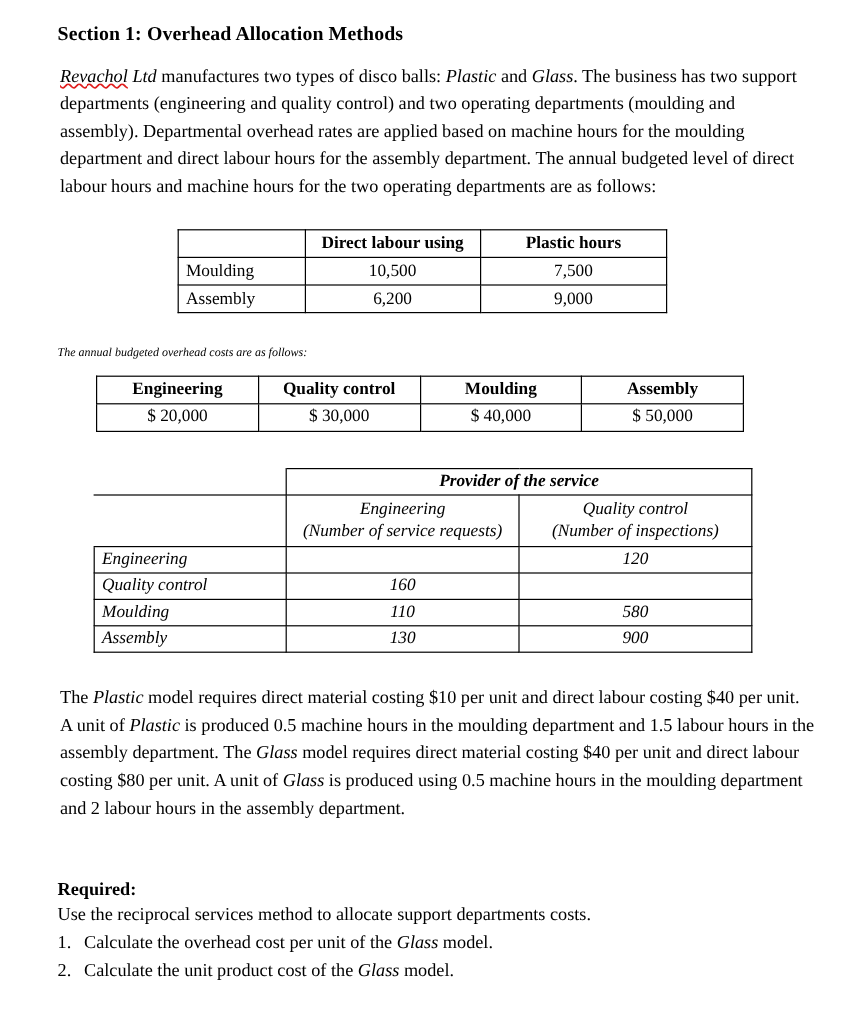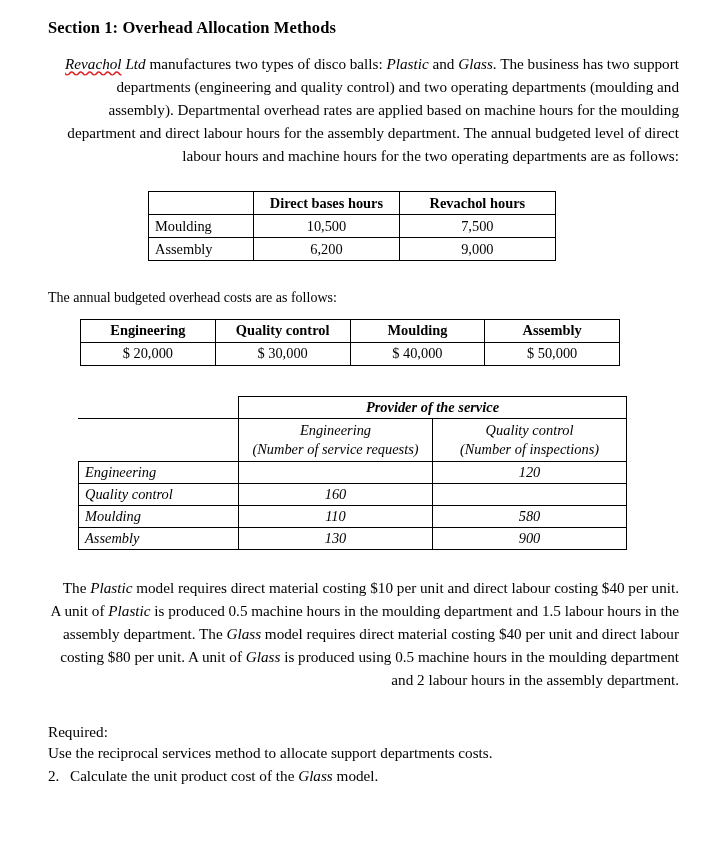--- a/index.html
+++ b/index.html
@@ -25,26 +25,27 @@
   h1.section-title {
     font-size: 16.5px;
     font-weight: bold;
     margin: 8px 0 14px 0;
     letter-spacing: 0.1px;
   }
   p.body-para {
     margin: 0 0 12px 2px;
     font-size: 15.2px;
     line-height: 1.52;
-    text-align: right;
+    text-align: left;
   }
   .lead-in {
     margin: 0 0 10px 0;
-    font-size: 14px;
+    font-size: 10px;
     line-height: 1.52;
+    font-style: italic;
   }
   i, .ital { font-style: italic; }
   .misspelled {
     font-style: italic;
     text-decoration: underline wavy #e02020;
     text-decoration-skip-ink: none;
     -webkit-text-decoration: underline wavy #e02020;
   }
   table {
     border-collapse: collapse;
@@ -84,23 +85,23 @@
   .tbl-alloc .c-eng   { width: 199px; }
   .tbl-alloc .c-qc    { width: 199px; }
   .tbl-alloc .subhead { height: 40px; line-height: 1.28; }
   .tbl-alloc .empty-corner { border-top-color: #ffffff; border-left-color: #ffffff; }
   .spacer-12 { height: 12px; }
   .spacer-20 { height: 20px; }
   .spacer-26 { height: 26px; }
   .spacer-30 { height: 30px; }
 
   .required-head {
-    font-weight: normal;
-    font-size: 15.2px;
-    margin: 0 0 1px 0;
+    font-weight: bold;
+    font-size: 15.2px;
+    margin: 16px 0 1px 0;
   }
   .required-line {
     font-size: 15.2px;
     margin: 0 0 1px 0;
     line-height: 1.45;
   }
   ol.req-list {
     margin: 0;
     padding: 0 0 0 0;
     list-style: none;
@@ -121,22 +122,22 @@
   <h1 class="section-title">Section 1: Overhead Allocation Methods</h1>
 
   <p class="body-para"><span class="misspelled">Revachol</span><span class="ital"> </span><span class="ital">Ltd</span><span> manufactures two types of disco balls: </span><i>Plastic</i><span> and </span><i>Glass</i><span>. The business has two support departments (engineering and quality control) and two operating departments (moulding and assembly). Departmental overhead rates are applied based on machine hours for the moulding department and direct labour hours for the assembly department. The annual budgeted level of direct labour hours and machine hours for the two operating departments are as follows:</span></p>
 
   <div class="spacer-12"></div>
 
   <table class="tbl-hours">
     <thead>
       <tr>
         <th class="rowlabel"></th>
-        <th class="c-dlh">Direct bases hours</th>
-        <th class="c-mh">Revachol hours</th>
+        <th class="c-dlh">Direct labour using</th>
+        <th class="c-mh">Plastic hours</th>
       </tr>
     </thead>
     <tbody>
       <tr>
         <td class="rowlabel">Moulding</td>
         <td>10,500</td>
         <td>7,500</td>
       </tr>
       <tr>
         <td class="rowlabel">Assembly</td>
@@ -217,16 +218,17 @@
   <div class="spacer-26"></div>
 
   <p class="body-para"><span>The </span><i>Plastic</i><span> model requires direct material costing $10 per unit and direct labour costing $40 per unit. A unit of </span><i>Plastic</i><span> is produced 0.5 machine hours in the moulding department and 1.5 labour hours in the assembly department. The </span><i>Glass</i><span> model requires direct material costing $40 per unit and direct labour costing $80 per unit. A unit of </span><i>Glass</i><span> is produced using 0.5 machine hours in the moulding department and 2 labour hours in the assembly department.</span></p>
 
   <div class="spacer-20"></div>
 
   <div class="required-head">Required:</div>
   <div class="required-line">Use the reciprocal services method to allocate support departments costs.</div>
 
   <ol class="req-list">
+    <li><span class="num">1.</span><span>Calculate the overhead cost per unit of the </span><i>Glass</i><span> model.</span></li>
     <li><span class="num">2.</span><span>Calculate the unit product cost of the </span><i>Glass</i><span> model.</span></li>
   </ol>
 
 </div>
 
 </body></html>

